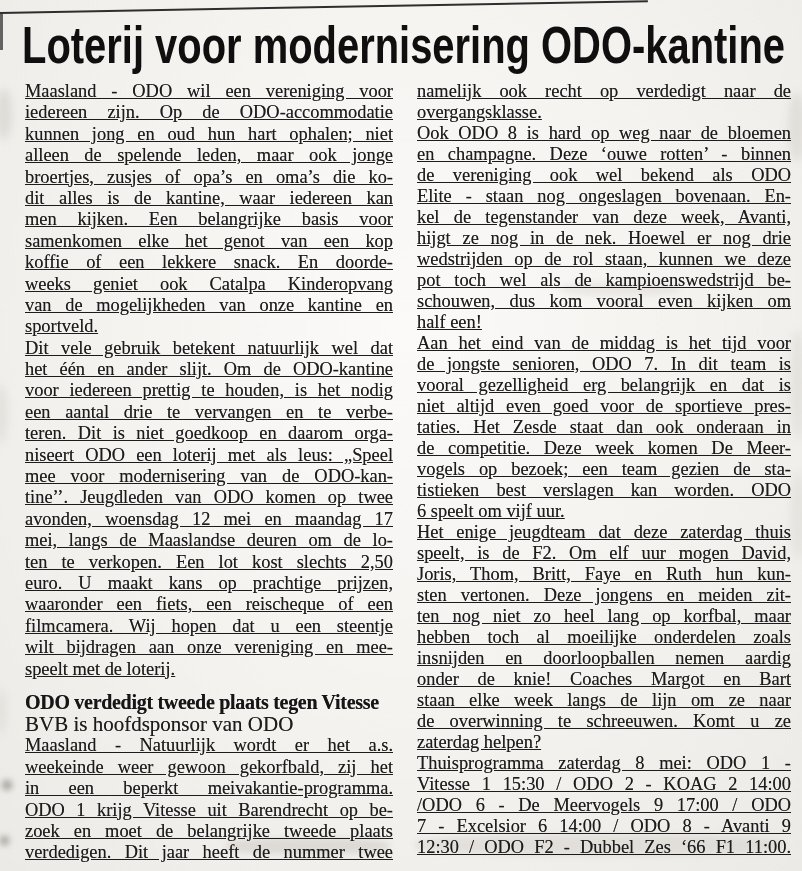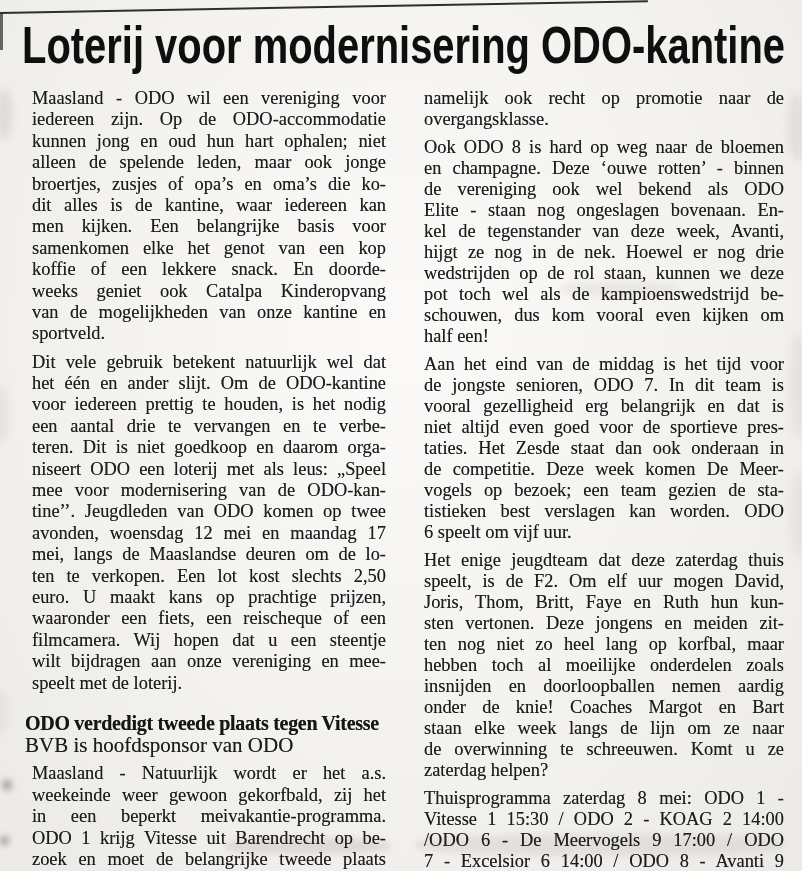--- a/index.html
+++ b/index.html
@@ -36,21 +36,21 @@
   .smudge.s4 { left:0px;  top:836px; width:9px;  height:9px;  background:#8a8781; opacity:.7; }
   .smudge.s5 { left:560px; top:282px; width:120px; height:14px; background:#d2cec8; opacity:.35; }
 
   .headline-wrap { position:absolute; left:22px; top:16px; width:770px; height:58px; }
 
   .columns { position:absolute; top:81px; left:0; width:802px; }
   .col { position:absolute; top:0; color:#1c1c1c; font-size:18.4px; }
   .col.left  { left:25px;  width:368px; }
   .col.right { left:417px; width:374px; }
 
-  .para { margin:7px; padding:0; }
+  .para { margin:0; padding:0;text-decoration:underline; }
   .line {
     text-align:justify; text-align-last:justify;
     overflow:hidden; white-space:normal;
     text-shadow:0 0 .4px rgba(20,20,20,.55);
   }
   .col.left  .line { height:21.4px; line-height:21.4px; }
   .col.right .line { height:21.0px; line-height:21.0px; }
   .para .line:last-child { text-align-last:left; }
   .para.cont .line:last-child { text-align-last:justify; }
 
@@ -134,21 +134,21 @@
           <div class="line">weekeinde weer gewoon gekorfbald, zij het</div>
           <div class="line">in een beperkt meivakantie-programma.</div>
           <div class="line">ODO 1 krijg Vitesse uit Barendrecht op be-</div>
           <div class="line">zoek en moet de belangrijke tweede plaats</div>
           <div class="line">verdedigen. Dit jaar heeft de nummer twee</div>
         </div>
     </div>
 
     <div class="col right">
       <div class="para">
-          <div class="line">namelijk ook recht op promotie naar de</div>
+          <div class="line">namelijk ook recht op verdedigt naar de</div>
           <div class="line">overgangsklasse.</div>
         </div>
       <div class="para">
           <div class="line">Ook ODO 8 is hard op weg naar de bloemen</div>
           <div class="line">en champagne. Deze ‘ouwe rotten’ - binnen</div>
           <div class="line">de vereniging ook wel bekend als ODO</div>
           <div class="line">Elite - staan nog ongeslagen bovenaan. En-</div>
           <div class="line">kel de tegenstander van deze week, Avanti,</div>
           <div class="line">hijgt ze nog in de nek. Hoewel er nog drie</div>
           <div class="line">wedstrijden op de rol staan, kunnen we deze</div>

